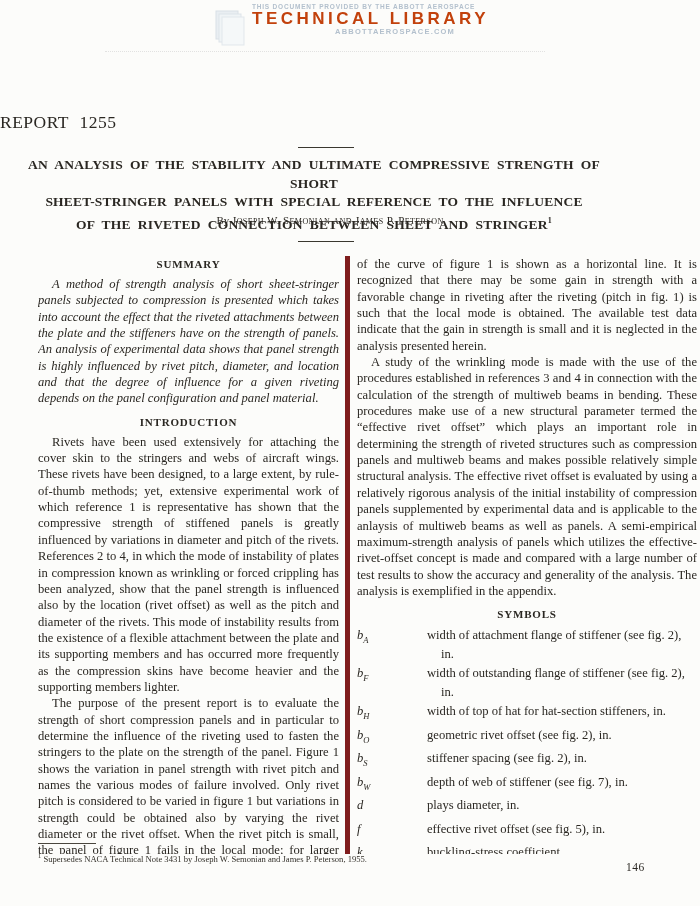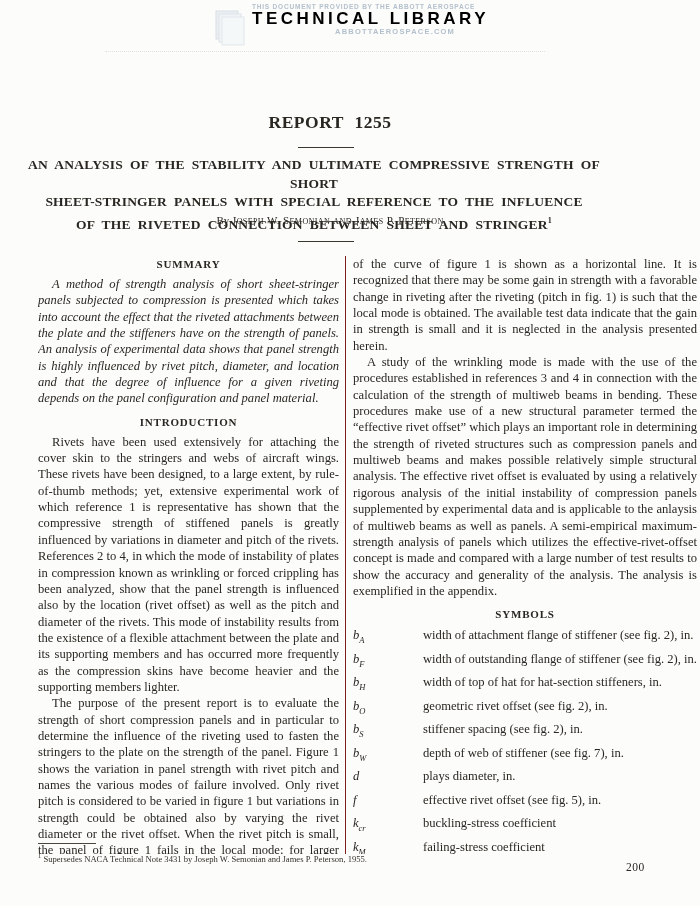--- a/index.html
+++ b/index.html
@@ -21,37 +21,37 @@
   }
   .wm-icon { width:38px; height:40px; opacity:.55; margin-top:4px; }
   .wm-text { display:flex; flex-direction:column; }
   .wm-tiny {
     font-family:"Liberation Sans", sans-serif;
     font-size:6.5px; letter-spacing:.8px; color:#b3c0cd;
     font-weight:bold; white-space:nowrap;
   }
   .wm-main {
     font-family:"Liberation Sans", sans-serif;
-    font-size:17px; letter-spacing:3.5px; color:#000000;
+    font-size:17px; letter-spacing:3.5px; color:#c2410c;
     font-weight:bold; white-space:nowrap; line-height:17px;
   }
   .wm-site {
     font-family:Liberation Sans, sans-serif;
     font-size:7.5px; letter-spacing:1.2px; color:#b3c0cd;
     font-weight:bold; align-self:flex-end; margin-right:34px;
   }
   .scan-smudge {
     position:absolute; top:46px; left:105px; width:440px; height:5px;
     border-bottom:1px dotted rgba(110,110,110,.18);
   }
 
   
   .report-no {
     position:absolute; top:112px; left:0; width:660px;
-    text-align:center; font-weight:bold; font-size:17.5px;
+    text-align:left; font-weight:normal; font-size:17.5px;
     letter-spacing:.5px; word-spacing:6px;
   }
   .rule-short {
     position:absolute; left:298px; width:56px;
     border-top:1.4px solid #3a372f;
   }
   .rule-1 { top:147px; }
   .rule-2 { top:241px; }
   .main-title {
     position:absolute; top:156px; left:4px; width:620px;
@@ -64,21 +64,21 @@
     text-align:center; font-size:11px;
   }
   .byline .authors { font-variant:small-caps; letter-spacing:.4px; }
 
   
   .columns {
     position:absolute; top:256px; left:38px; width:659px; height:598px;
     display:flex; overflow:hidden;
   }
   .col-left  { width:307px; padding-right:6px; box-sizing:border-box;font-family:Liberation Serif, serif; }
-  .col-right { flex:1; border-left:1px solid #7f1d1d; padding-left:7px; box-sizing:border-box; }
+  .col-right { flex:1; border-left:5px solid #7f1d1d; padding-left:7px; box-sizing:border-box; }
 
   .sec-heading {
     text-align:center; font-weight:bold; font-size:11px;
     letter-spacing:.8px; margin:2px 0 6px 0;
   }
   .sec-heading.spaced { margin-top:9px; }
   p.body-par {
     margin:0; font-size:12.6px; line-height:16.35px;
     text-align:justify; text-indent:14px;
   }
@@ -206,15 +206,15 @@
             <span class="sym-key"><i>p</i></span>
             <span class="sym-def">allowable rivet pitch, in.</span>
           </div>
 
       </div>
     </div>
   </div>
 
   <div class="footnote-rule"></div>
   <div class="footnote"><sup>1</sup><span> Supersedes NACA Technical Note 3431 by Joseph W. Semonian and James P. Peterson, 1955.</span></div>
-  <div class="page-number">200</div>
+  <div class="page-number">146</div>
 
 </div>
 
 </body></html>

